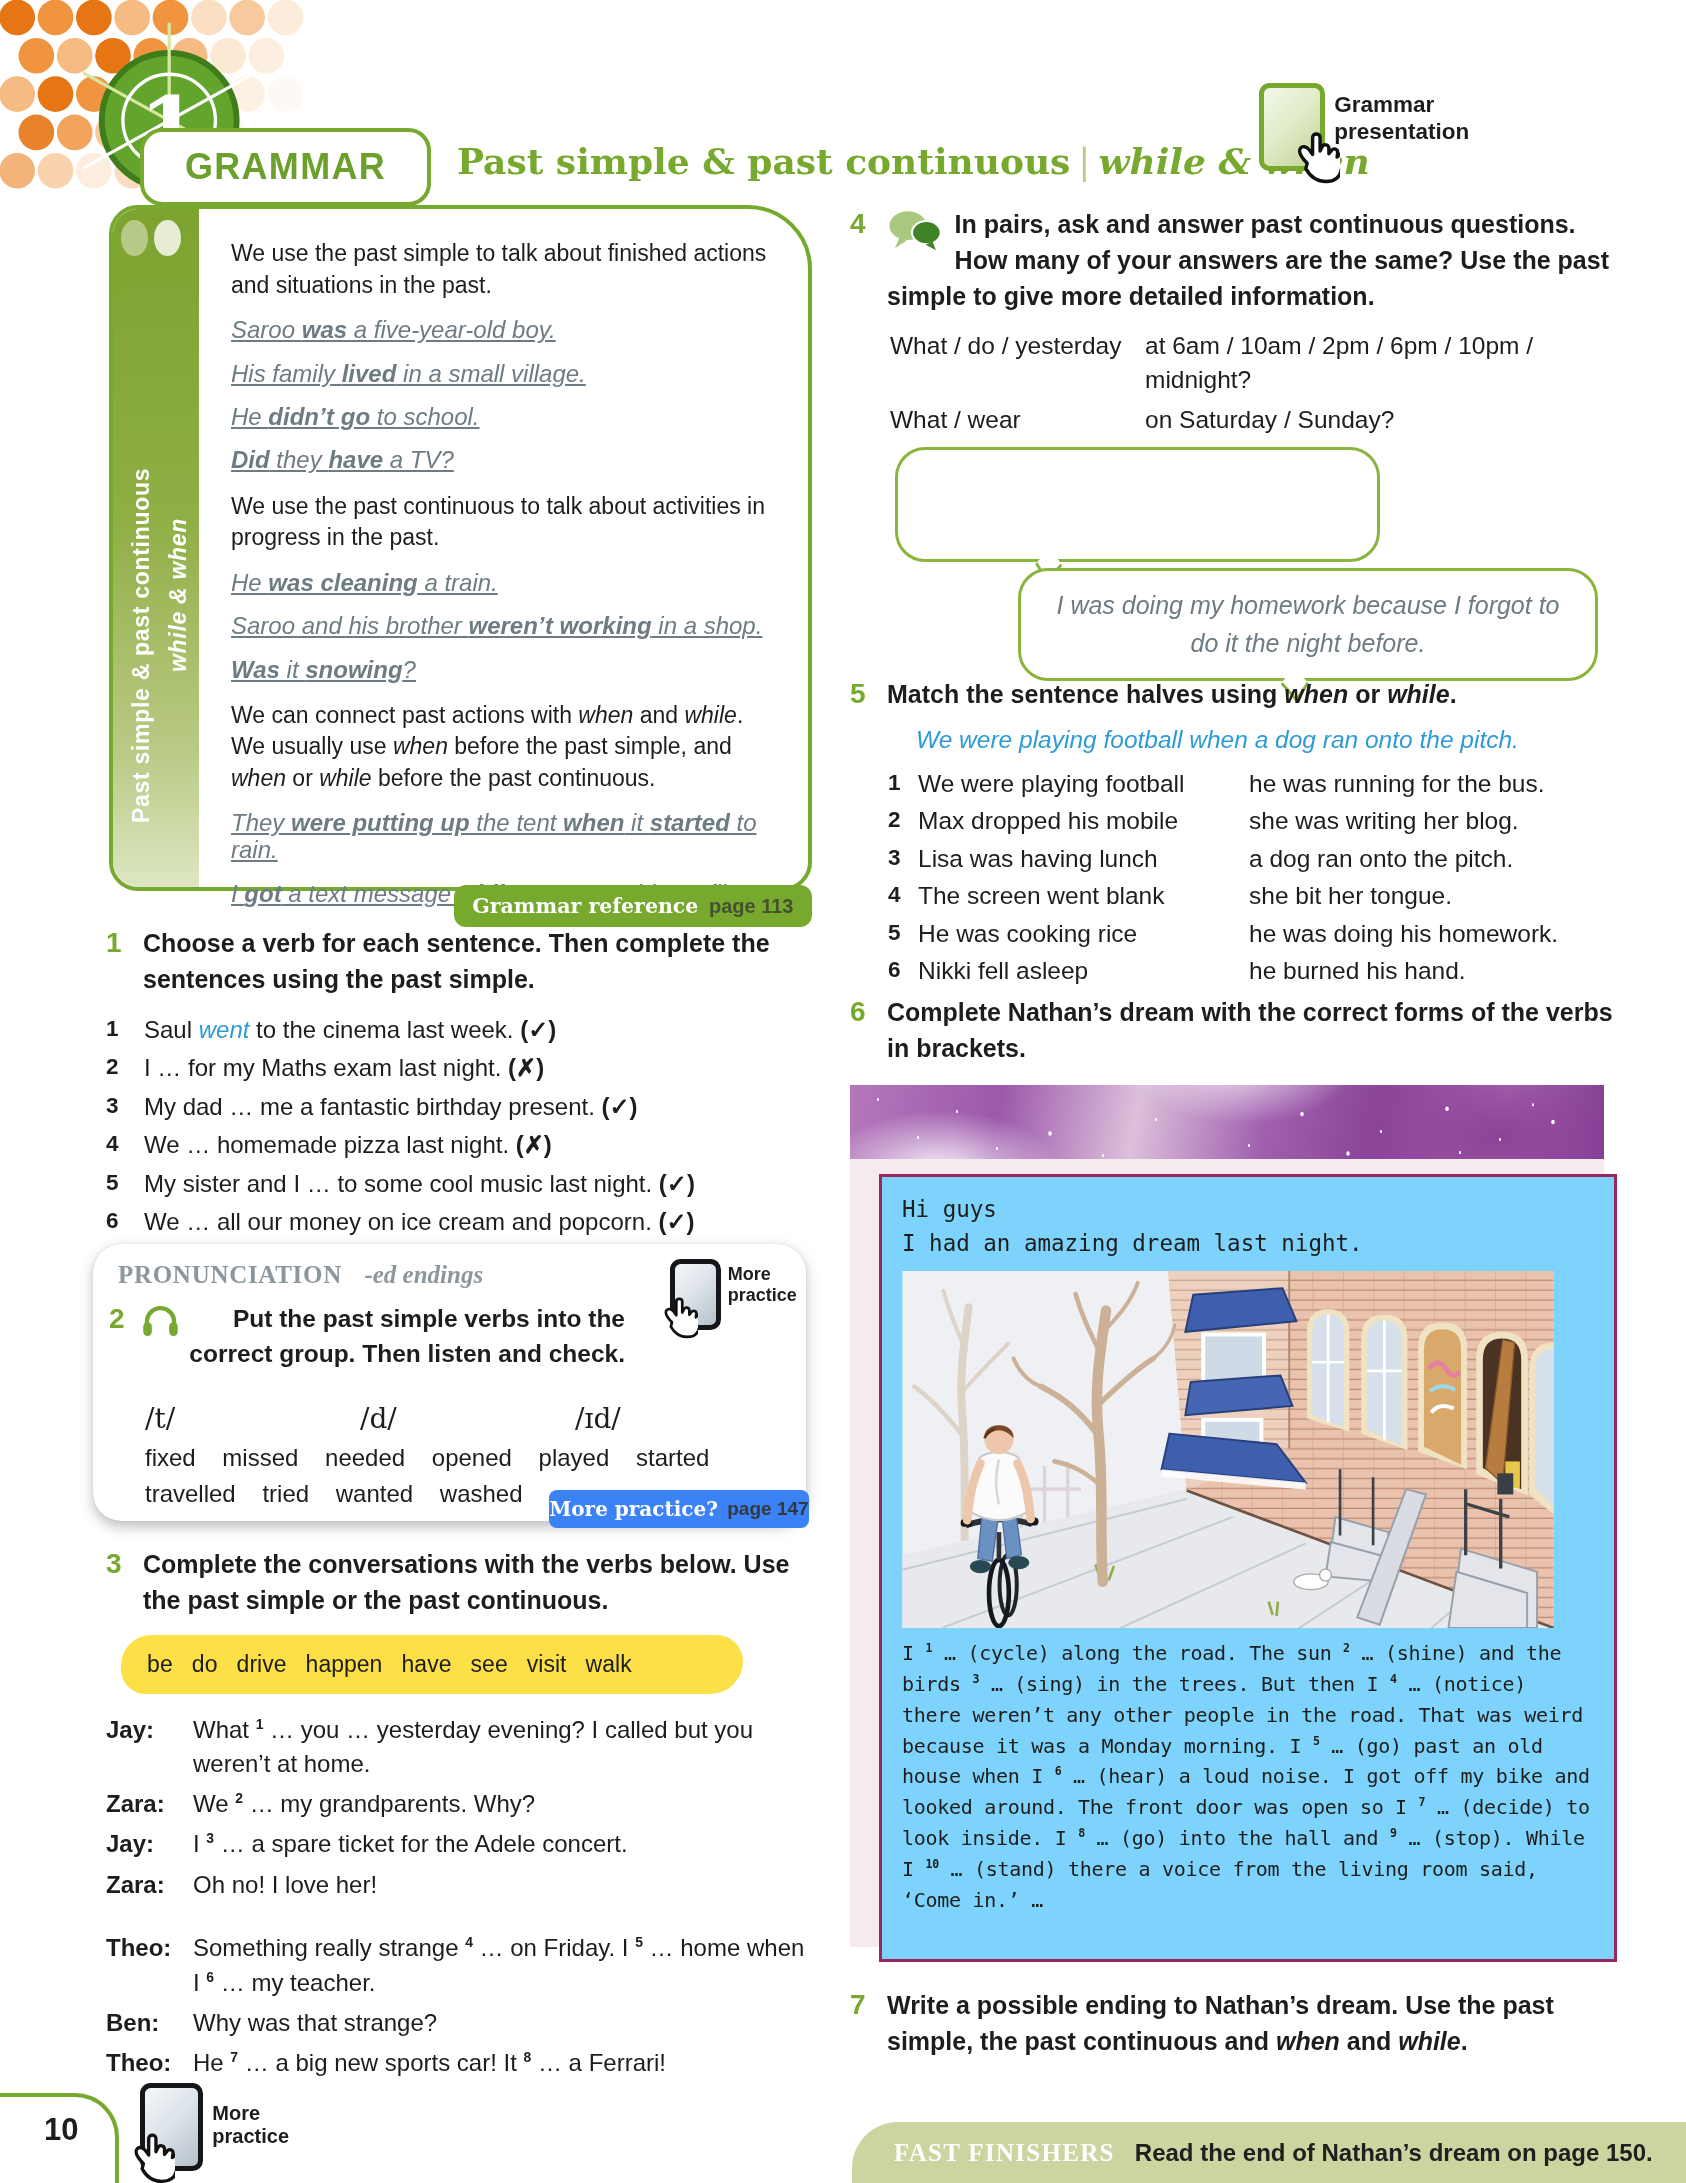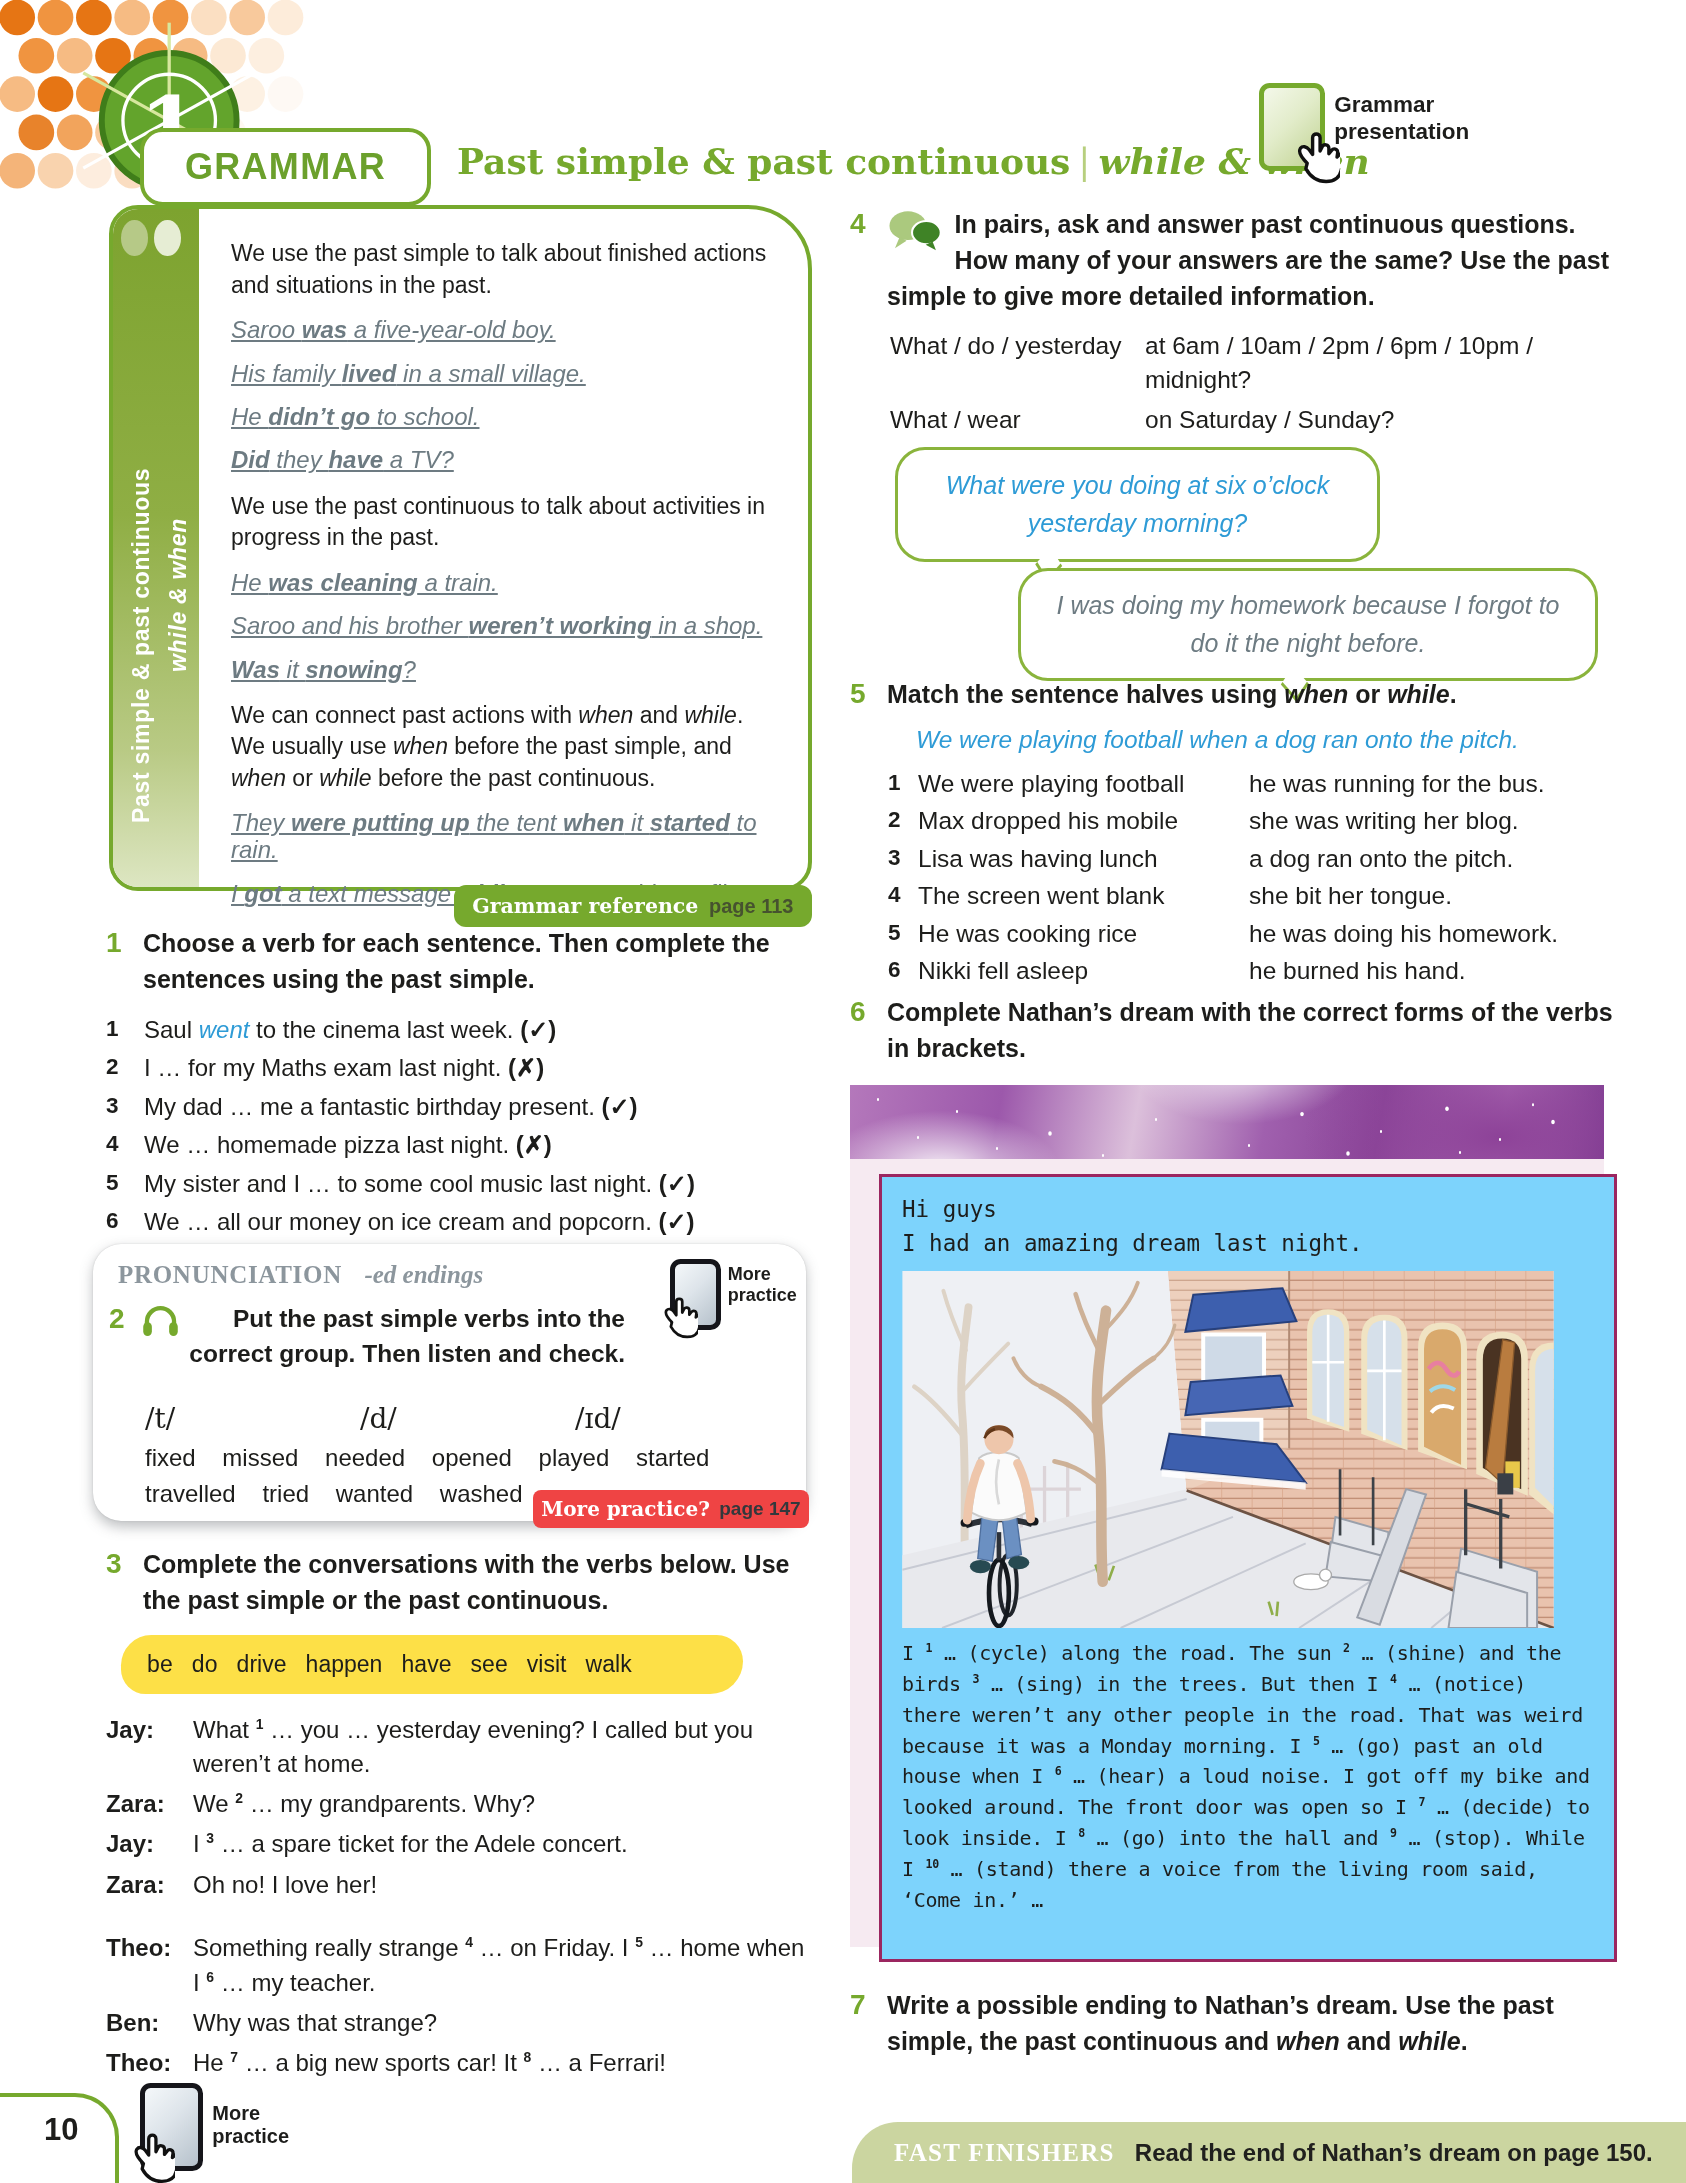--- a/index.html
+++ b/index.html
@@ -64,21 +64,21 @@
   #pron-mp .txt{margin-left:6.6px;font-size:18px;font-weight:bold;line-height:1.15;margin-top:5.3px;}
   #ex2{position:absolute;left:16px;top:57px;display:flex;width:516px;}
   #ex2 .exnum{width:33px;flex:0 0 33px;}
   #ex2 .hp{flex:0 0 41px;margin-top:2.6px;}
   #ex2 .extitle{font-size:24.5px;text-align:right;}
   #phon-row{position:absolute;left:52px;top:158px;font-family:"DejaVu Serif",serif;font-size:28px;}
   #phon-row span{display:inline-block;width:215px;}
   .verbrow{position:absolute;left:52px;font-size:24px;white-space:pre;}
   #verbrow1{top:200px;}
   #verbrow2{top:236px;}
-  #mp-badge{position:absolute;right:-2.6px;bottom:-6.6px;height:38px;background:#ef4444;border-radius:8px;display:flex;align-items:center;padding:0 8px;}
+  #mp-badge{position:absolute;right:-2.6px;bottom:-6.6px;height:38px;background:#3b82f6;border-radius:8px;display:flex;align-items:center;padding:0 0;}
   #mp-badge .l{color:#fff;font-weight:bold;font-size:20px;font-family:"DejaVu Serif",serif;}
   #mp-badge .p{color:#33383c;font-size:19px;font-weight:bold;margin-left:9.3px;}
 
   
   #ex3{left:106px;top:1546px;width:715px;}
   #verb-pool{margin:17px 0 0 14.6px;width:569px;background:#fde047;border-radius:37px 32px 40px 30px;
     padding:16px 26.5px;font-size:23px;white-space:pre;}
   .dlg{margin-top:18.5px;}
   .dlg-line{position:relative;padding-left:87px;font-size:24px;line-height:1.45;margin-bottom:5.3px;width:621px;}
   .dlg-line .sp{position:absolute;left:0;top:0;font-weight:bold;}
@@ -377,21 +377,20 @@
           <div class="c2">at 6am / 10am / 2pm / 6pm / 10pm / midnight?</div>
         </div>
       <div class="prow">
           <div class="c1">What / wear</div>
           <div class="c2">on Saturday / Sunday?</div>
         </div>
     </div>
   </div>
 
   <div class="bubble" id="bubble-q">
-    <span>What were you doing at six o’clock yesterday morning?</span>
     <div class="tailq"></div>
   </div>
   <div class="bubble" id="bubble-a">
     <span>I was doing my homework because I forgot to do it the night before.</span>
     <div class="taila"></div>
   </div>
 
   <div class="abs" id="ex5">
     <div class="ex-head">
       <div class="exnum">5</div>

